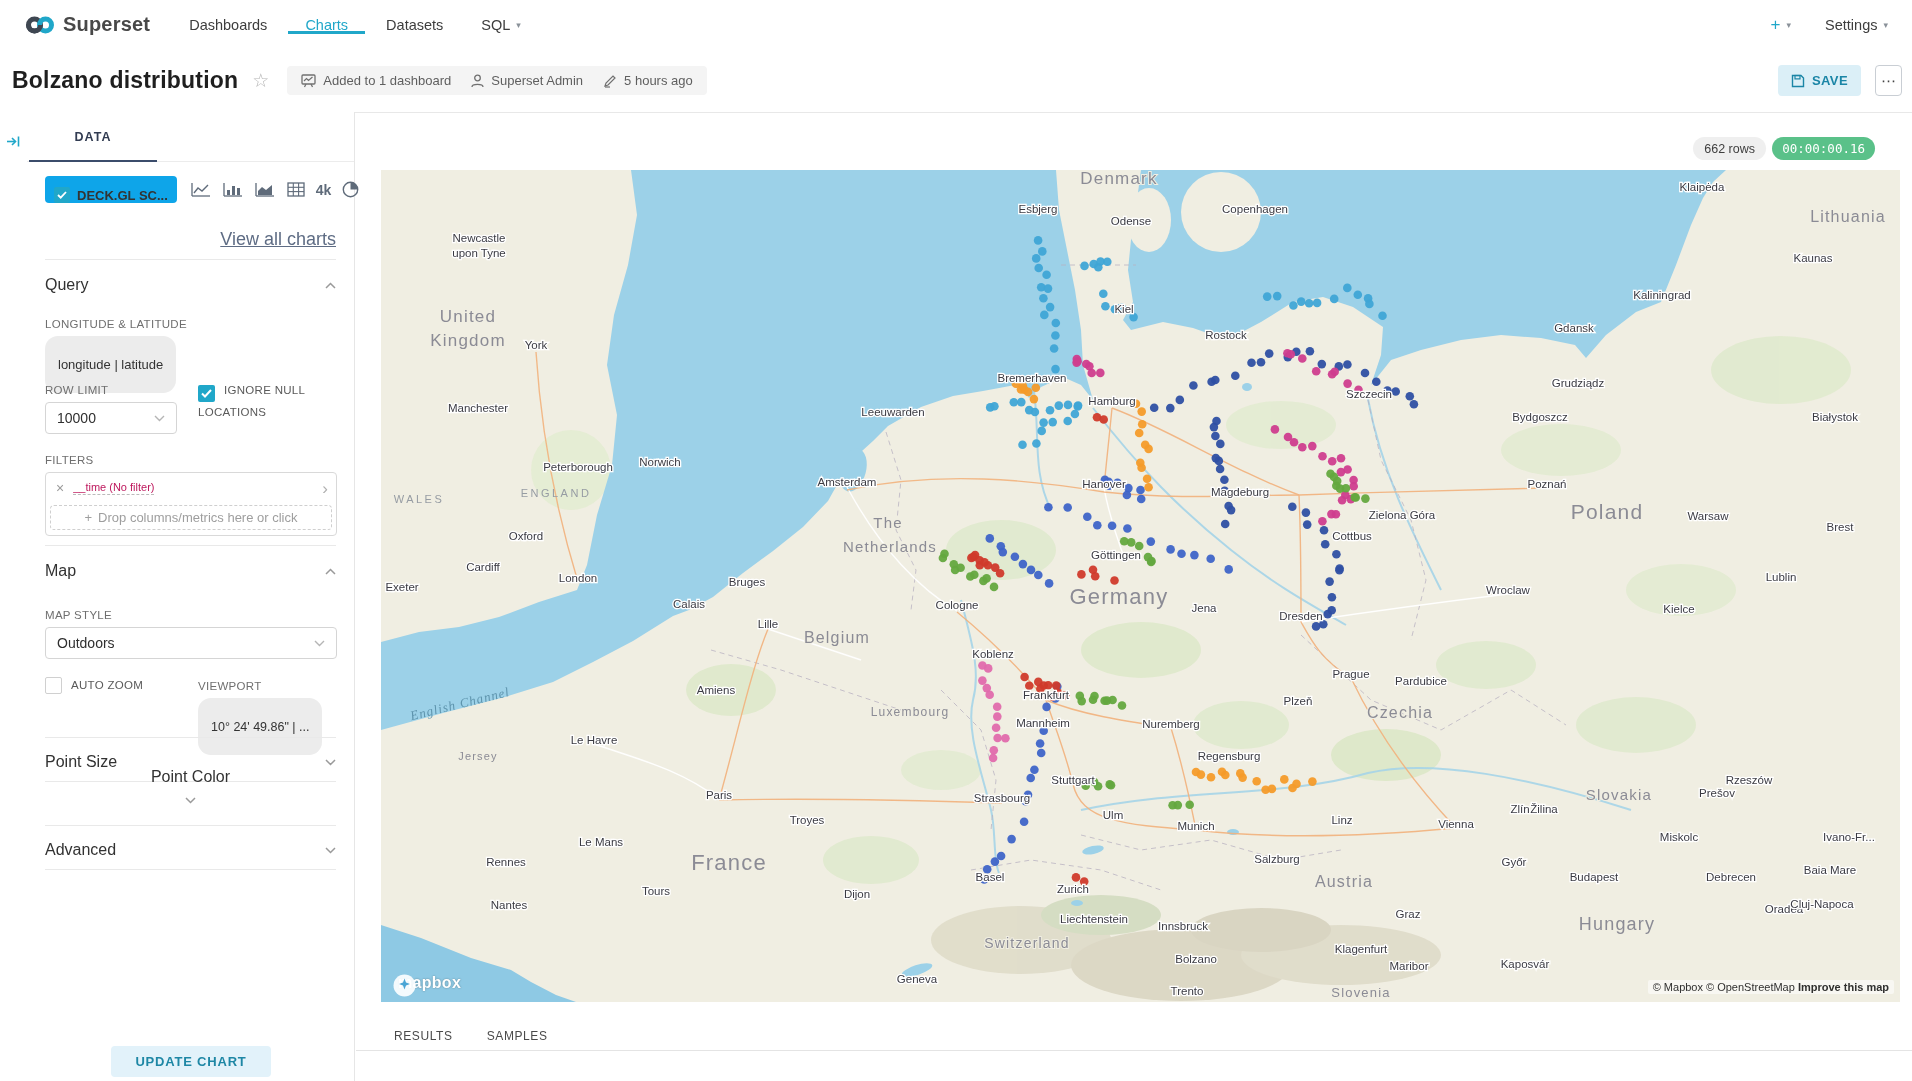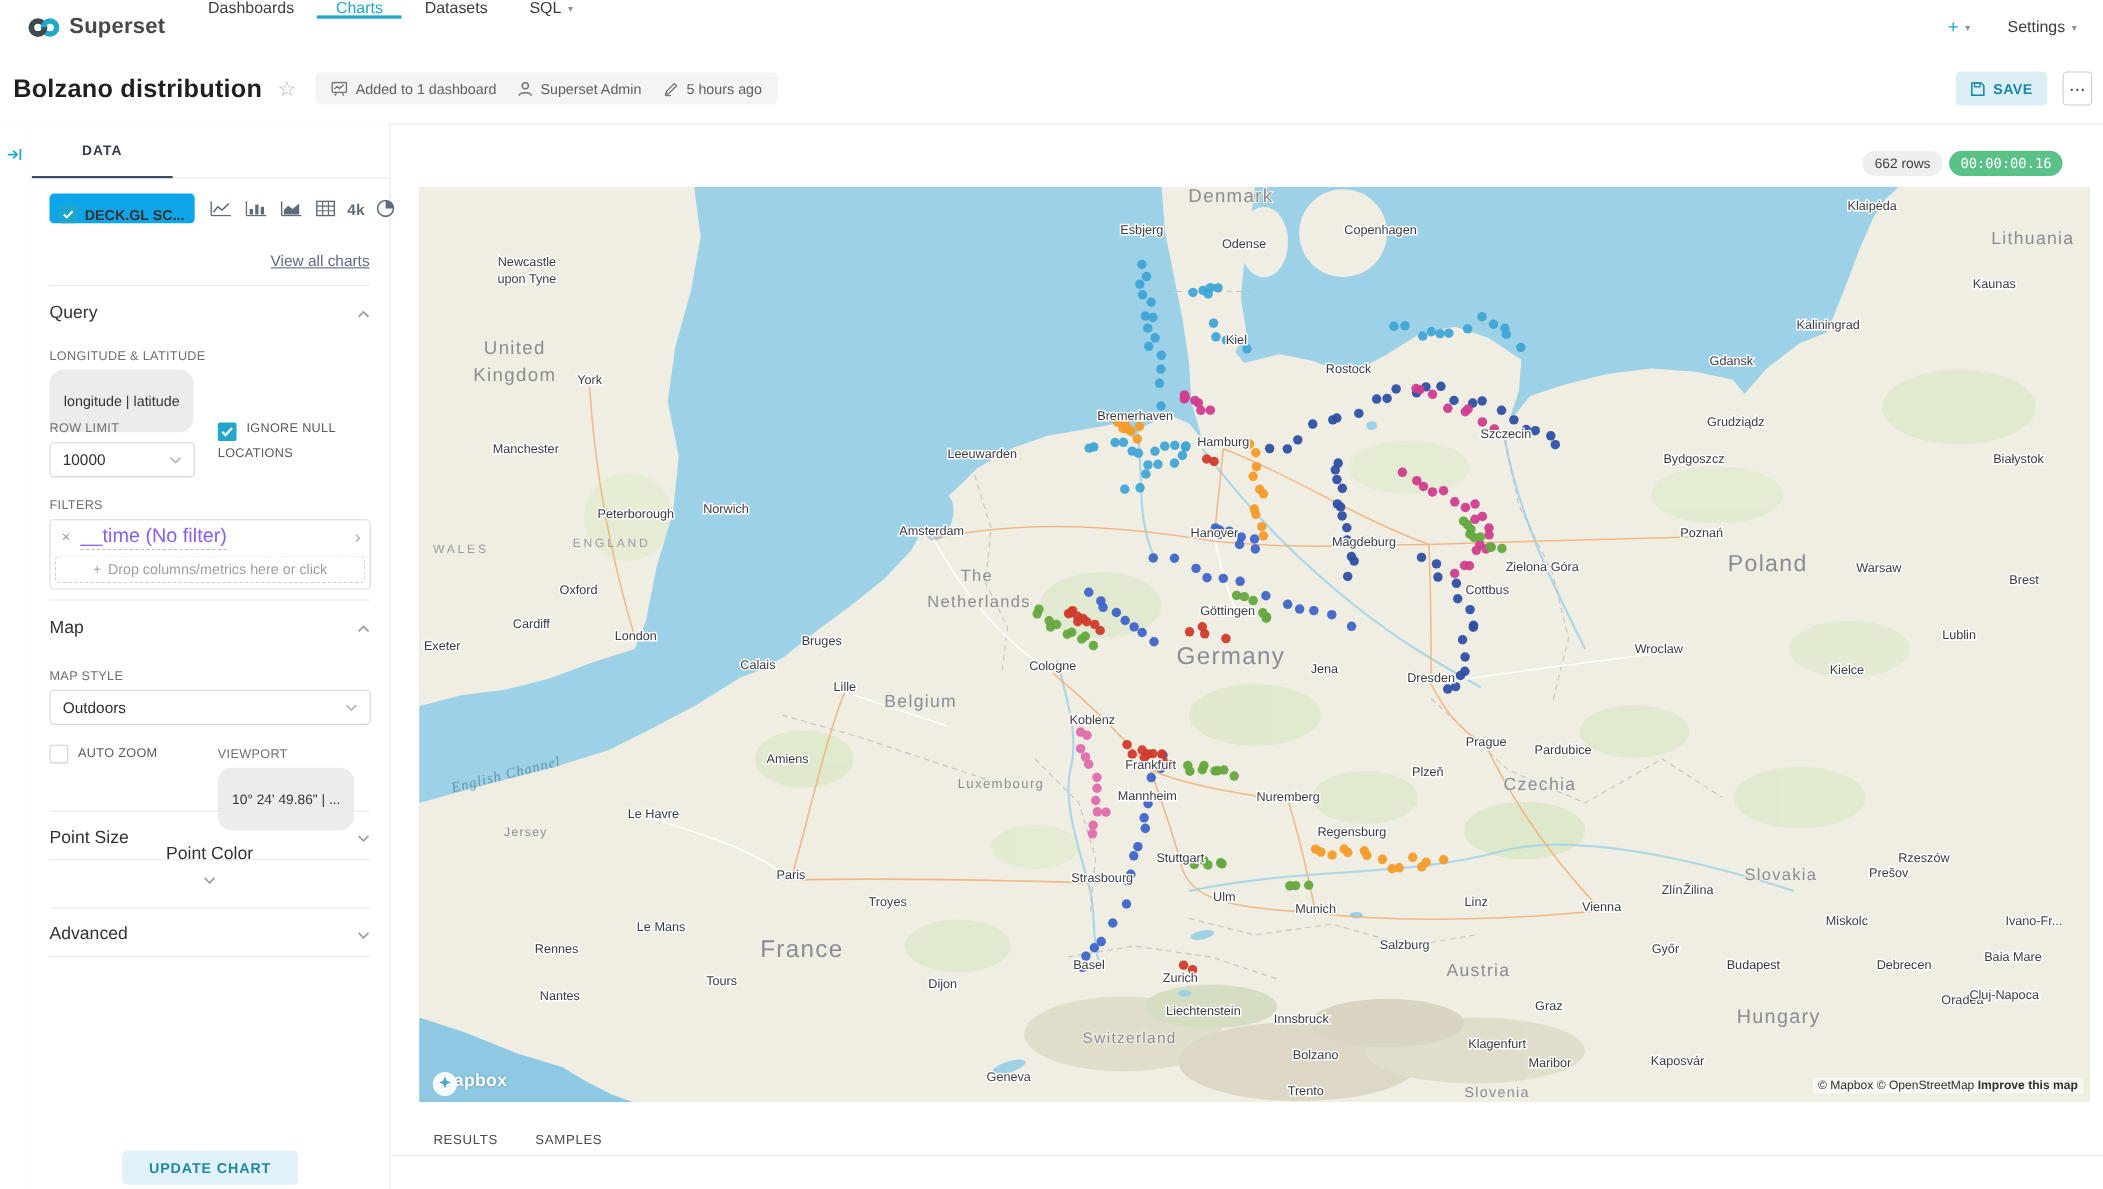--- a/index.html
+++ b/index.html
@@ -4,21 +4,21 @@
 <style>
   html,body{margin:0;padding:0}
   body{width:1912px;height:1081px;position:relative;overflow:hidden;background:#fff;
        font-family:"Liberation Sans",sans-serif;color:#333;-webkit-font-smoothing:antialiased}
 
   
   .navbar{position:absolute;left:0;top:0;width:1912px;height:49px;background:#fff;
           border-bottom:1px solid #ededed;display:flex;align-items:stretch}
   .brand{display:flex;align-items:center;margin-left:25px}
   .brand-text{font-size:20px;font-weight:700;color:#484848;margin-left:8px;letter-spacing:.2px}
-  .nav-items{display:flex;align-items:flex-start;margin-left:20px}
+  .nav-items{display:flex;align-items:center;margin-left:20px}
   .nav-item{display:flex;align-items:center;padding:0 17px;margin:0 2px;font-size:14.5px;color:#3d3d3d;
             position:relative;cursor:pointer}
   .nav-item.active{color:#20a7c9}
   .nav-item.active::after{content:"";position:absolute;left:0;right:0;bottom:-1px;height:3px;background:#20a7c9}
   .nav-caret{font-size:9px;color:#8a9199;margin-left:6px}
   .nav-right{margin-left:auto;display:flex;align-items:center;margin-right:24px}
   .plus-btn{color:#20a7c9;font-size:17px;display:flex;align-items:center;cursor:pointer}
   .settings-btn{display:flex;align-items:center;font-size:14.5px;color:#3d3d3d;margin-left:34px;cursor:pointer}
 
   
@@ -46,42 +46,42 @@
   .panel-tabs{position:absolute;left:0;top:0;width:100%;height:49px;border-bottom:1px solid #ececec}
   .panel-tab{position:absolute;left:2px;top:0;width:128px;height:49px;display:flex;align-items:center;justify-content:center;
              font-size:12.5px;font-weight:700;letter-spacing:1px;color:#323c52;cursor:pointer}
   .panel-tab::after{content:"";position:absolute;left:0;right:0;bottom:-1px;height:2px;background:#3b4c6b}
   .viz-row{position:absolute;left:18px;top:64px;display:flex;align-items:center}
   .viz-chip{display:flex;align-items:flex-end;background:#0ea5e9;border-radius:4px;height:27px;padding:0 9px;cursor:pointer}
   .viz-chip-label{font-size:13px;font-weight:700;color:#333;margin-left:7px;white-space:nowrap}
   .viz-icons{display:flex;align-items:center;margin-left:8px}
   .viz-icon{margin:0 6px;display:flex;align-items:center;cursor:pointer}
   .viz-4k{font-size:14px;font-weight:700;color:#5f6b7a;margin:0 5px;cursor:pointer}
-  .view-all{position:absolute;right:18px;top:117px;font-size:14px;color:#5e6c84;text-decoration:underline;cursor:pointer}
+  .view-all{position:absolute;right:18px;top:117px;font-size:18px;color:#5e6c84;text-decoration:underline;cursor:pointer}
   .divider{position:absolute;left:18px;right:18px;height:1px;background:#e9e9e9}
   .sec-head{position:absolute;left:18px;right:18px;display:flex;align-items:center;justify-content:space-between;cursor:pointer}
   .sec-title{font-size:16px;color:#323232}
   .ctl-label{position:absolute;font-size:11.5px;color:#6f6f6f;letter-spacing:.3px}
   .chip{display:inline-flex;align-items:center;background:#ececec;border-radius:13px;height:25px;padding:16px 13px;
         font-size:13px;color:#333;cursor:pointer;white-space:nowrap}
   .select{position:absolute;border:1px solid #d5d5d5;border-radius:4px;height:32px;background:#fff;display:flex;
           align-items:center;padding:0 11px;font-size:14px;color:#2f2f2f;box-sizing:border-box;cursor:pointer}
   .select .sel-caret{margin-left:auto}
   .checkbox{width:17px;height:17px;border-radius:2px;box-sizing:border-box;flex:none;display:flex;align-items:center;
             justify-content:center;cursor:pointer}
   .checkbox.checked{background:#20a7c9}
   .checkbox.unchecked{background:#fff;border:1px solid #d0d0d0}
   .chk-row{position:absolute;display:flex;align-items:flex-start}
   .chk-label{font-size:11.5px;color:#5a5a5a;letter-spacing:.3px;line-height:1.7;margin-left:9px}
   .wrap-label{width:130px;font-size:11.5px;color:#5a5a5a;letter-spacing:.3px;line-height:1.9}
   .wrap-label .checkbox{display:inline-flex;vertical-align:-4px;margin-right:9px}
   .filter-box{position:absolute;left:18px;width:292px;border:1px solid #d9d9d9;border-radius:4px;box-sizing:border-box;background:#fff}
   .filter-row{display:flex;align-items:center;height:30px;cursor:pointer}
   .filter-x{color:#9b9b9b;font-size:14px;margin:0 9px 0 10px}
-  .filter-text{font-size:18px;color:#8b5cf6;border-bottom:1px dashed #bbb;padding-bottom:1px}
+  .filter-text{font-size:11px;color:#be185d;border-bottom:1px dashed #bbb;padding-bottom:1px}
   .filter-chevron{margin-left:auto;margin-right:8px;color:#b0b0b0;font-size:17px;line-height:1}
   .drop-zone{margin:2px 4px 5px 4px;border:1px dashed #cfcfcf;border-radius:4px;height:23px;display:flex;align-items:center;
              justify-content:center;font-size:13px;color:#9e9e9e;cursor:pointer}
   .update-btn{position:absolute;left:84px;top:934px;width:160px;height:31px;background:#e2f2fa;border:none;border-radius:4px;
               color:#1e87a5;font-weight:700;font-size:13px;letter-spacing:.8px;cursor:pointer}
 
   
   .rows-pill{position:absolute;top:137px;right:146px;height:23px;background:#efefef;border-radius:12px;display:flex;
              align-items:center;padding:0 11px;font-size:12.5px;color:#3f3f3f}
   .timer-pill{position:absolute;top:137px;right:37px;height:23px;background:#5ac189;border-radius:12px;display:flex;

